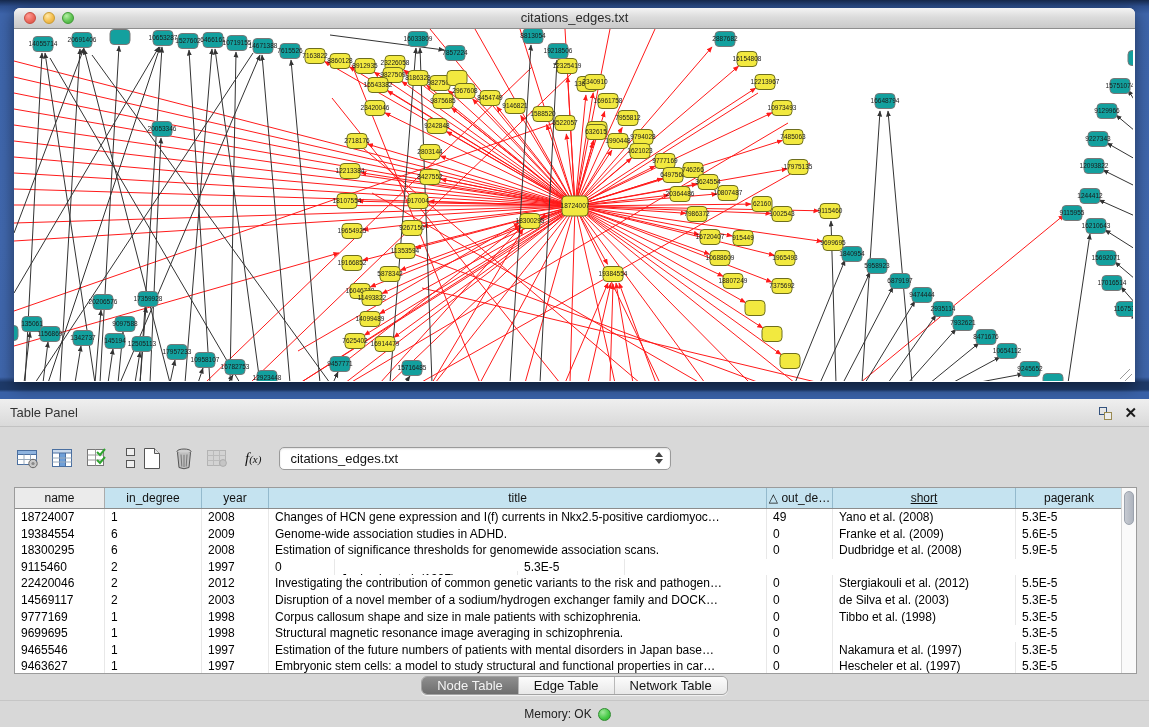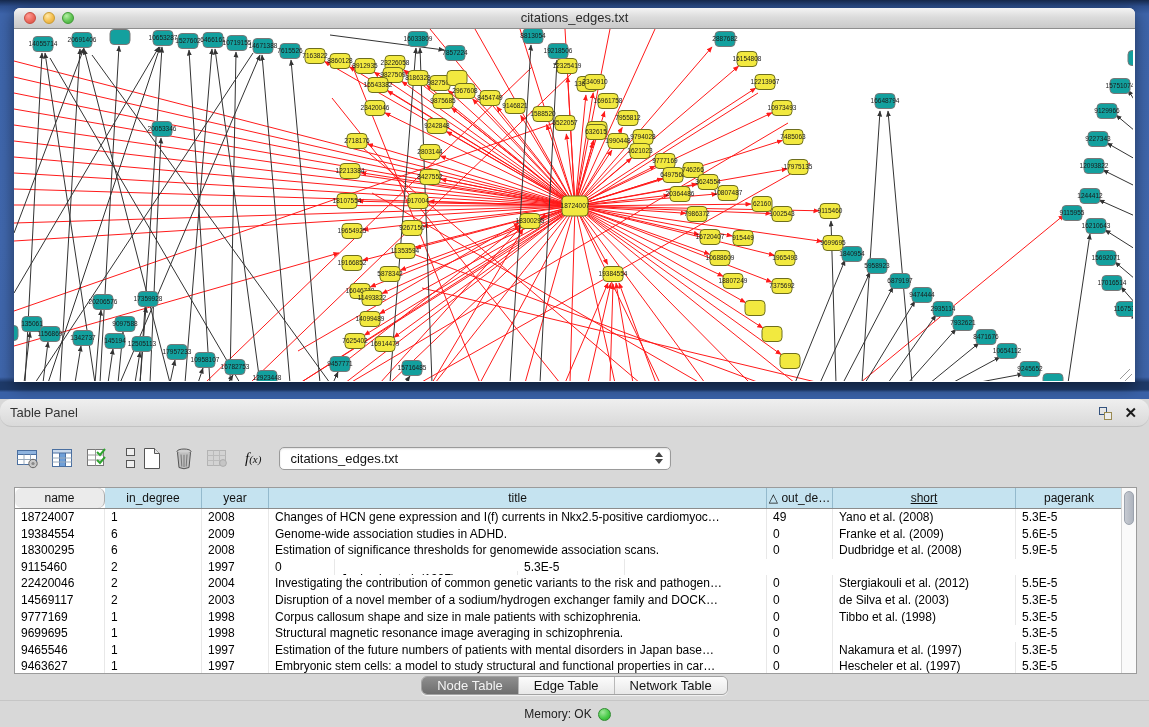--- a/index.html
+++ b/index.html
@@ -21,21 +21,21 @@
   .light.yellow { background:radial-gradient(circle at 35% 30%,#FFE9A8,#F5BF4F 55%,#DFA43B); border:1px solid #C99C32; }
   .light.green  { background:radial-gradient(circle at 35% 30%,#B5F0A5,#61C555 55%,#47A83B); border:1px solid #3E9A33; }
   .net-canvas { display:block; background:#fff; }
 
   .divider-grip { position:absolute; left:571px; top:400px; width:8px; height:5px;
     border-left:4px solid transparent; border-right:4px solid transparent; border-bottom:5px solid #9a9a9a; opacity:.8; }
 
   
   .table-panel { position:absolute; left:0; top:399px; width:1149px; height:328px; background:#D8D8D8; }
   .panel-header { height:28px; background:linear-gradient(180deg,#EFEFEF,#D9D9D9);
-    border-bottom:1px solid #C2C2C2; position:relative;border-radius:12px; }
+    border-bottom:1px solid #C2C2C2; position:relative; }
   .panel-header .ph-title { font-size:13px; color:#333; line-height:28px; padding-left:10px; }
   .ph-icons { position:absolute; right:12px; top:0; height:28px; display:flex; align-items:center; gap:12px; }
   .float-icon { position:relative; width:13px; height:13px; }
   .float-icon .sq1 { position:absolute; left:0; top:0; width:8px; height:8px; border:1px solid #33527E; }
   .float-icon .sq2 { position:absolute; right:0; bottom:0; width:8px; height:8px; border:1px solid #9A8A50; background:#EDEDED; }
   .close-x { font-size:15px; font-weight:bold; color:#1a1a1a; line-height:28px; }
 
   .toolbar { position:absolute; left:16px; top:42px; height:34px; display:flex; align-items:center; }
   .tb-icon { margin-right:11px; display:flex; align-items:center; }
   .rows-icon { width:10px; height:20px; display:flex; flex-direction:column; justify-content:space-between; margin:0 6px; }
@@ -47,21 +47,21 @@
     box-shadow:inset 0 1px 2px rgba(0,0,0,.12); }
   .dd-arrows { position:absolute; right:7px; top:4px; display:flex; flex-direction:column; gap:2px; }
   .dd-arrows .up { width:0;height:0;border-left:4px solid transparent;border-right:4px solid transparent;border-bottom:5px solid #444; }
   .dd-arrows .dn { width:0;height:0;border-left:4px solid transparent;border-right:4px solid transparent;border-top:5px solid #444; }
 
   .table-wrap { position:absolute; left:14px; top:88px; width:1123px; height:187px;
     border:1px solid #9B9B9B; background:#fff; overflow:hidden; }
   .thead { display:flex; height:21px; border-bottom:1px solid #8C8C8C; width:1108px; }
   .th { background:#C5E3F0; border-right:1px solid #94BACD; font-size:12px; color:#111;
     text-align:center; line-height:20px; overflow:hidden; white-space:nowrap; flex:0 0 auto; }
-  .th.col0 { background:#EBEBEB; border-right:1px solid #ABABAB;border-radius:7px; }
+  .th.col0 { background:#EBEBEB; border-right:1px solid #ABABAB; }
   .tbody { width:1108px; }
   .tr { display:flex; height:16.6px; }
   .td { font-size:12px; color:#000; line-height:16.6px; padding-left:6px; overflow:hidden;
     white-space:nowrap; border-right:1px solid #E8E8E8; flex:0 0 auto; }
   .vscroll { position:absolute; right:0; top:0; width:15px; height:185px; background:#FAFAFA; border-left:1px solid #D5D5D5; }
   .vthumb { position:absolute; left:2px; top:3px; width:10px; height:34px; border-radius:6px;
     background:linear-gradient(90deg,#C6CAD1,#AEB4BE); border:1px solid #9CA3AE; }
 
   .tabbar { position:absolute; left:0; top:277px; width:1149px; display:flex; justify-content:center; }
   .seg { display:flex; border:1px solid #A3A3A3; border-radius:6px; overflow:hidden; height:19px;
@@ -659,21 +659,21 @@
           <div class="td" style="width: 90px;">9115460</div>
           <div class="td" style="width: 97px;">2</div>
           <div class="td" style="width: 67px;">1997</div>
           <div class="td" style="width: 66px;">0</div>
           <div class="td" style="width: 183px; margin-top: 12px;">Jankovic et al. (1997)</div>
           <div class="td" style="width: 107px;">5.3E-5</div>
         </div>
         <div class="tr">
           <div class="td" style="width: 90px;">22420046</div>
           <div class="td" style="width: 97px;">2</div>
-          <div class="td" style="width: 67px;">2004</div>
+          <div class="td" style="width: 67px;">2012</div>
           <div class="td" style="width: 498px;">Investigating the contribution of common genetic variants to the risk and pathogen…</div>
           <div class="td" style="width: 66px;">0</div>
           <div class="td" style="width: 183px;">Stergiakouli et al. (2012)</div>
           <div class="td" style="width: 107px;">5.5E-5</div>
         </div>
         <div class="tr">
           <div class="td" style="width: 90px;">14569117</div>
           <div class="td" style="width: 97px;">2</div>
           <div class="td" style="width: 67px;">2003</div>
           <div class="td" style="width: 498px;">Disruption of a novel member of a sodium/hydrogen exchanger family and DOCK…</div>

